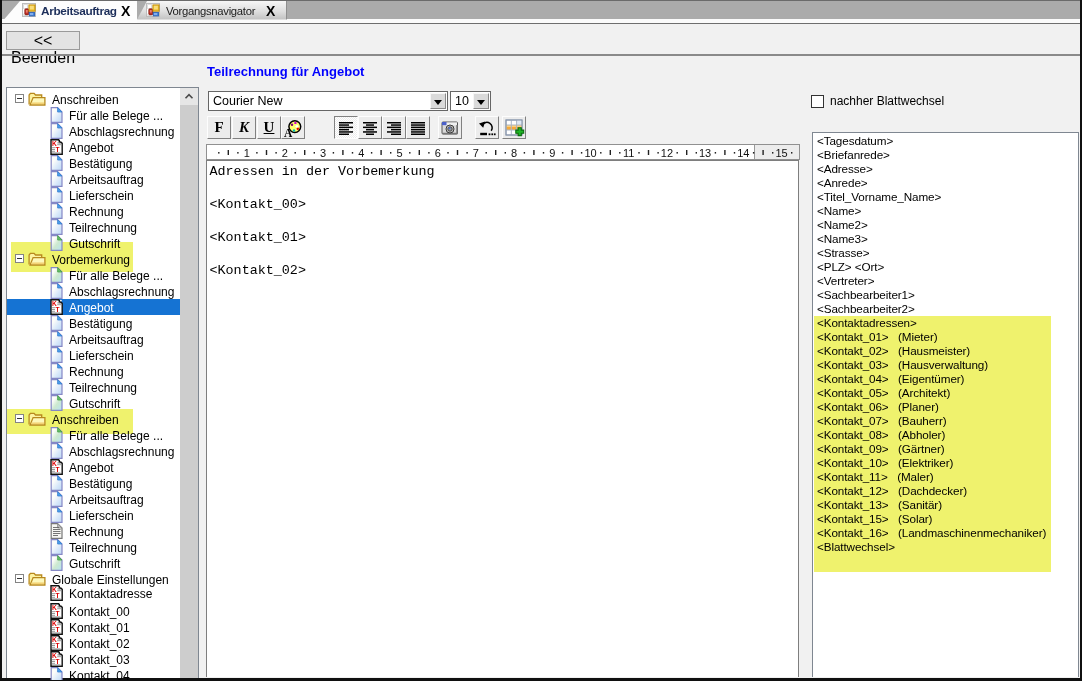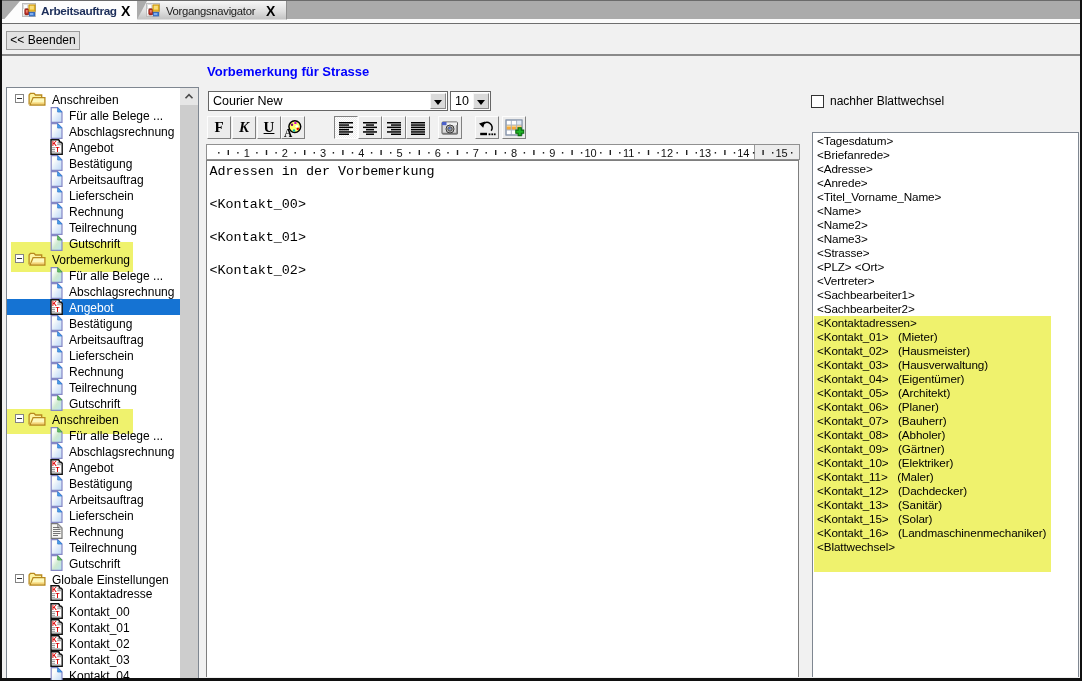--- a/index.html
+++ b/index.html
@@ -9,21 +9,21 @@
 #tabbar{left:0;top:0;width:1082px;height:19px;background:#ababab;border-top:1px solid #6b6b6b}
 #whitestrip{left:0;top:19px;width:1082px;height:4px;background:#fbfbfb}
 #topline{left:0;top:22.5px;width:1082px;height:1.5px;background:#6e6e6e}
 #toolsep{left:0;top:54px;width:1082px;height:2px;background:#8a8a8a}
 #tab1{left:1px;top:1px;width:136px;height:22px;background:#fdfdfd;clip-path:polygon(19px 0,100% 0,100% 100%,0 100%)}
 #tab2{left:137px;top:1px;width:150px;height:18.5px;background:linear-gradient(#f6f6f6,#dedede 55%,#c0c0c0);clip-path:polygon(10px 0,100% 0,100% 100%,0 100%);border-right:1px solid #8e8e8e}
 .tabtxt1{left:41px;top:4px;font-size:11.8px;font-weight:bold;color:#1c2e5a;letter-spacing:-0.35px}
 .tabx1{left:121px;top:2.5px;font-size:14px;font-weight:bold;color:#000}
 .tabtxt2{left:166px;top:4.5px;font-size:11.3px;color:#1a1a1a;letter-spacing:-0.3px}
 .tabx2{left:266px;top:2.5px;font-size:14px;font-weight:bold;color:#000}
-#btnbeenden{left:6px;top:31px;width:74px;height:19px;background:#e3e3e3;border:1px solid #9a9a9a;font-size:12px;color:#000;text-align:center;line-height:17px}
+#btnbeenden{left:6px;top:31px;width:74px;height:19px;background:#e3e3e3;border:1px solid #9a9a9a;font-size:16px;color:#000;text-align:center;line-height:17px}
 
 #bleft{left:0;top:0;width:2px;height:681px;background:#101010}
 #bright{left:1080px;top:0;width:2px;height:681px;background:#101010}
 #bbottom{left:0;top:678px;width:1082px;height:3px;background:#101010}
 
 #tree{left:6px;top:87px;width:193px;height:594px;background:#fff;border:1px solid #7f8791;overflow:hidden}
 .hl{position:absolute;background:#eff26d;z-index:1}
 .trow{position:absolute;left:0;width:173px;height:16px;z-index:2}
 .trow.sel{background:#1573d3}
 .exp{position:absolute;top:3px;width:9px;height:9px;background:#fff;border:1px solid #848484}
@@ -133,21 +133,21 @@
 <div class="abs tabtxt1">Arbeitsauftrag</div>
 <div class="abs tabx1">X</div>
 <svg class="abs" style="left:146px;top:2.5px" width="14" height="14">
     <use href="#formicon"></use>
   </svg>
 <div class="abs tabtxt2">Vorgangsnavigator</div>
 <div class="abs tabx2">X</div>
 <div class="abs" id="btnbeenden">&lt;&lt; Beenden</div>
 <div class="abs" id="toolsep"></div>
 
-<div class="abs" id="title">Vorbemerkung für Strasse</div>
+<div class="abs" id="title">Teilrechnung für Angebot</div>
 
 <div class="abs combo" id="combo1">
     <span class="combotxt">Courier New</span>
     <span class="cbtn"></span>
   </div>
 <div class="abs combo" id="combo2">
     <span class="combotxt">10</span>
     <span class="cbtn"></span>
   </div>
 

